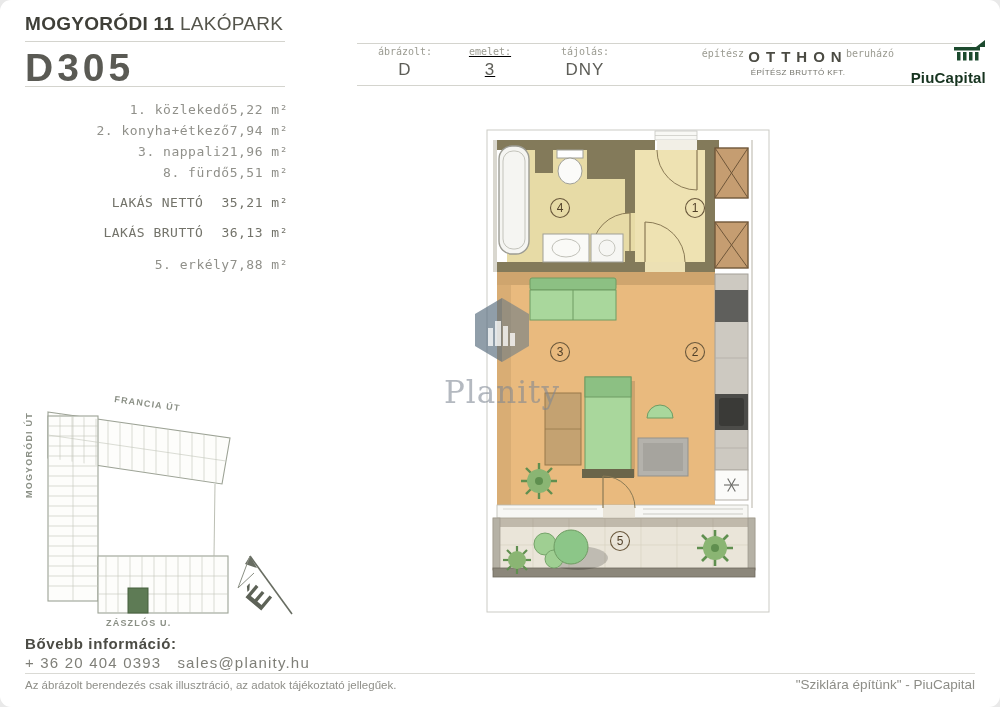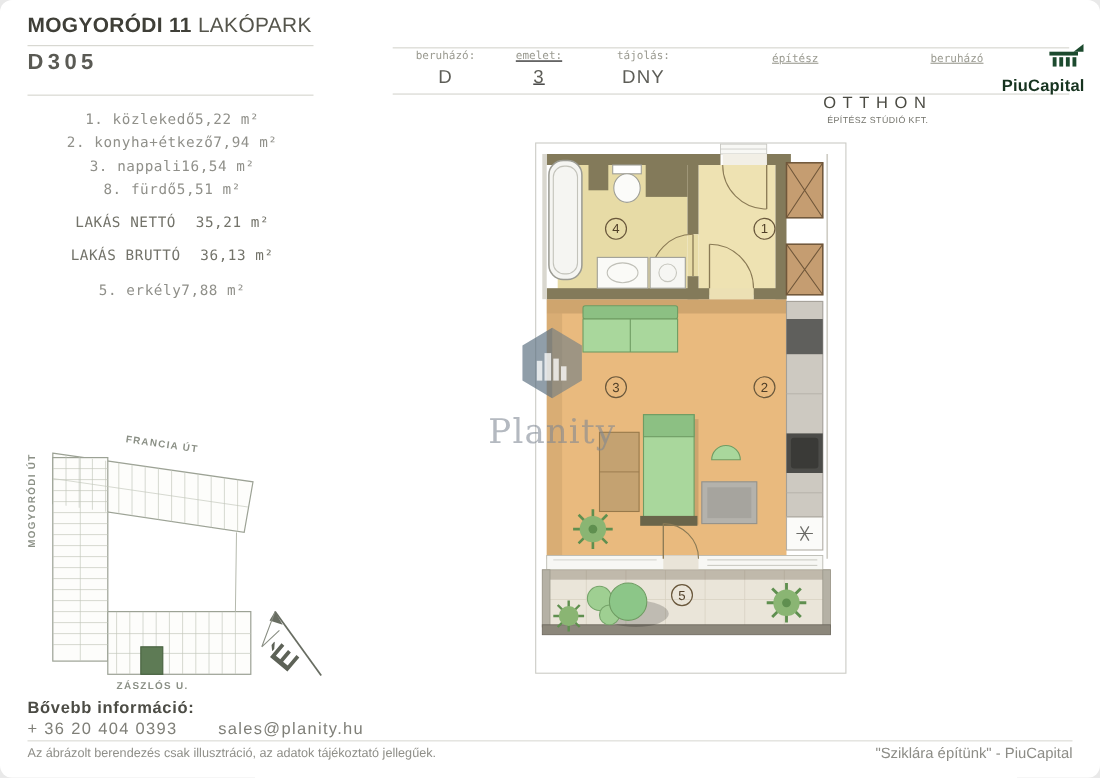--- a/index.html
+++ b/index.html
@@ -5,44 +5,44 @@
   html,body{margin:0;padding:0;background:#e9e9e9;}
   .page{position:relative;width:1000px;height:707px;background:#ffffff;
         font-family:"Liberation Sans",sans-serif;overflow:hidden;margin:0 auto;border-radius:11px;}
   .abs{position:absolute;}
   .hline{position:absolute;height:1px;background:#d4d4ce;}
 
   
   .title{left:25px;top:13px;font-size:19px;color:#45453d;letter-spacing:.3px;}
   .title b{font-weight:bold;color:#3f3f38;}
   .title span.light{font-weight:400;color:#55554c;}
-  .unit-id{left:25px;top:46px;font-size:20px;font-weight:bold;letter-spacing:4px;color:#5a5a54;}
+  .unit-id{left:25px;top:46px;font-size:39px;font-weight:bold;letter-spacing:4px;color:#5a5a54;}
 
   
   .meta-col{position:absolute;top:46px;text-align:center;}
   .meta-label{font-family:"DejaVu Sans Mono",monospace;font-size:10px;color:#9b9b91;}
   .meta-value{font-size:17px;color:#5d5d57;margin-top:3px;letter-spacing:1px;}
-  .firm-label{position:absolute;top:48px;font-family:"DejaVu Sans Mono",monospace;font-size:10px;color:#9b9b91;text-decoration:underline;}
+  .firm-label{position:absolute;top:48px;font-family:"DejaVu Sans Mono",monospace;font-size:10px;color:#9b9b91;}
   .otthon{left:746px;top:48px;width:104px;text-align:center;}
-  .otthon-name{font-size:15px;font-weight:400;letter-spacing:6px;color:#4b4b43;margin-top:37px;}
+  .otthon-name{font-size:15px;font-weight:700;letter-spacing:6px;color:#4b4b43;}
   .otthon-sub{font-size:8px;color:#73736b;letter-spacing:.4px;margin-top:3px;}
   .piu{left:900px;top:40px;width:86px;text-align:right;}
   .piu-name{font-size:15px;font-weight:bold;color:#16331f;margin-top:1px;letter-spacing:.2px;}
 
   
   .room-list{left:25px;top:99px;width:263px;}
-  .room-row{display:flex;justify-content:center;
+  .room-row{display:flex;justify-content:flex-end;
             font-family:"DejaVu Sans Mono",monospace;font-size:13px;line-height:21px;
             color:#90908a;letter-spacing:.5px;}
   .room-row.total{color:#73736a;margin-top:9px;gap:18px;}
   .room-row.extra{margin-top:11px;}
 
   
   .contact-h{left:25px;top:635px;font-size:15px;font-weight:bold;color:#4c4c45;letter-spacing:.6px;}
-  .contact-row{left:25px;top:654px;font-size:15px;color:#7f7f78;letter-spacing:1.2px;display:flex;gap:37px;}
+  .contact-row{left:25px;top:654px;font-size:15px;color:#7f7f78;letter-spacing:1.2px;display:flex;gap:16px;}
   .disclaimer{left:25px;top:679px;font-size:11.5px;color:#8f8f89;}
   .slogan{left:600px;top:677px;width:375px;text-align:right;font-size:13.5px;color:#8d8d87;}
 
   
   .watermark{left:432px;top:288px;width:140px;height:118px;pointer-events:none;z-index:5;}
   .wm-text{text-align:center;font-family:"DejaVu Serif",serif;font-size:31px;
            color:rgba(125,135,146,.58);letter-spacing:1px;margin-top:-4px;}
   svg text{font-family:"Liberation Sans",sans-serif;}
   .street{font-size:9px;font-weight:bold;fill:#8b9086;letter-spacing:1.2px;}
 </style>
@@ -56,36 +56,36 @@
     <span class="light">LAKÓPARK</span>
   </div>
   <div class="hline" style="left:25px;top:41px;width:260px;"></div>
   <div class="abs unit-id">D305</div>
   <div class="hline" style="left:25px;top:86px;width:260px;"></div>
 
   <div class="hline" style="left:357px;top:43px;width:615px;"></div>
   <div class="hline" style="left:357px;top:85px;width:615px;"></div>
 
   <div class="meta-col" style="left:360px;width:90px;">
-    <div class="meta-label">beruházó:</div>
+    <div class="meta-label">ábrázolt:</div>
     <div class="meta-value">D</div>
   </div>
   <div class="meta-col" style="left:450px;width:80px;text-decoration:underline;">
     <div class="meta-label">emelet:</div>
     <div class="meta-value">3</div>
   </div>
   <div class="meta-col" style="left:530px;width:110px;">
     <div class="meta-label">tájolás:</div>
     <div class="meta-value">DNY</div>
   </div>
 
   <div class="firm-label" style="left:688px;width:56px;text-align:right;">építész</div>
   <div class="abs otthon">
     <div class="otthon-name">OTTHON</div>
-    <div class="otthon-sub">ÉPÍTÉSZ STÚDIÓ KFT.</div>
+    <div class="otthon-sub">ÉPÍTÉSZ BRUTTÓ KFT.</div>
   </div>
   <div class="firm-label" style="left:842px;width:56px;text-align:center;">beruházó</div>
   <div class="abs piu">
     <svg width="34" height="24" viewBox="0 0 34 24">
       <rect x="2" y="7" width="26" height="3.5" fill="#1c4a2e"></rect>
       <polygon points="24,7 33,0 33,7" fill="#1c4a2e"></polygon>
       <rect x="5" y="12" width="3.5" height="8.5" fill="#1c4a2e"></rect>
       <rect x="11" y="12" width="3.5" height="8.5" fill="#1c4a2e"></rect>
       <rect x="17" y="12" width="3.5" height="8.5" fill="#1c4a2e"></rect>
       <rect x="23" y="12" width="3.5" height="8.5" fill="#1c4a2e"></rect>
@@ -97,21 +97,21 @@
     <div class="room-row">
       <span>1. közlekedő</span>
       <span>5,22 m²</span>
     </div>
     <div class="room-row">
       <span>2. konyha+étkező</span>
       <span>7,94 m²</span>
     </div>
     <div class="room-row">
       <span>3. nappali</span>
-      <span>16,54 m²</span>
+      <span>21,96 m²</span>
     </div>
     <div class="room-row">
       <span>8. fürdő</span>
       <span>5,51 m²</span>
     </div>
     <div class="room-row total">
       <span>LAKÁS NETTÓ</span>
       <span>35,21 m²</span>
     </div>
     <div class="room-row total">

